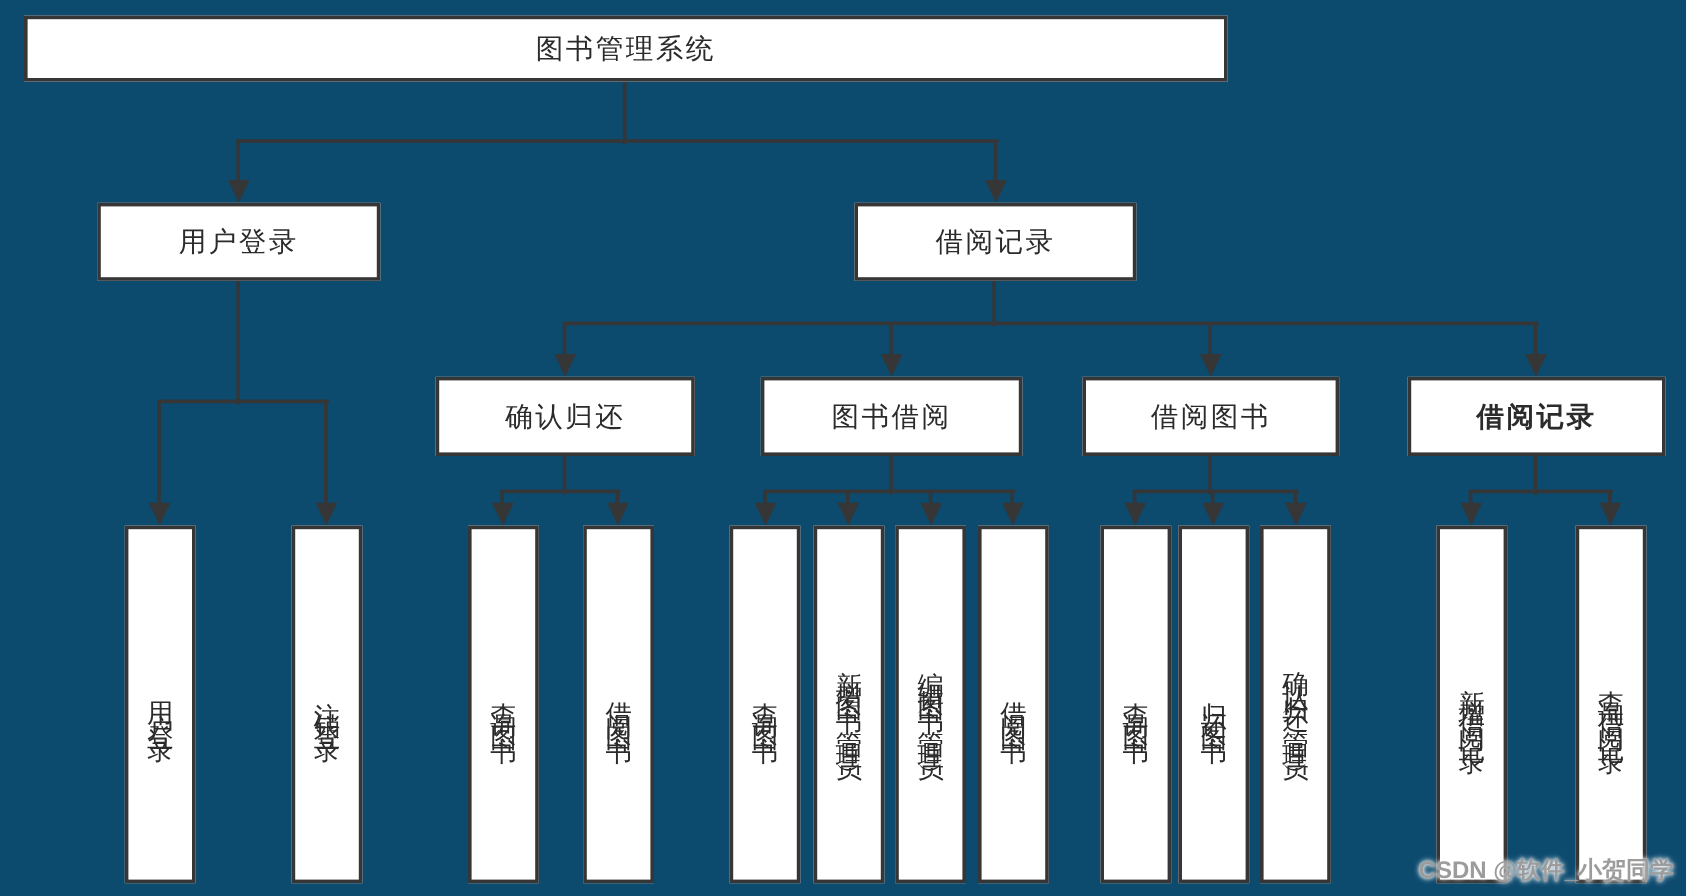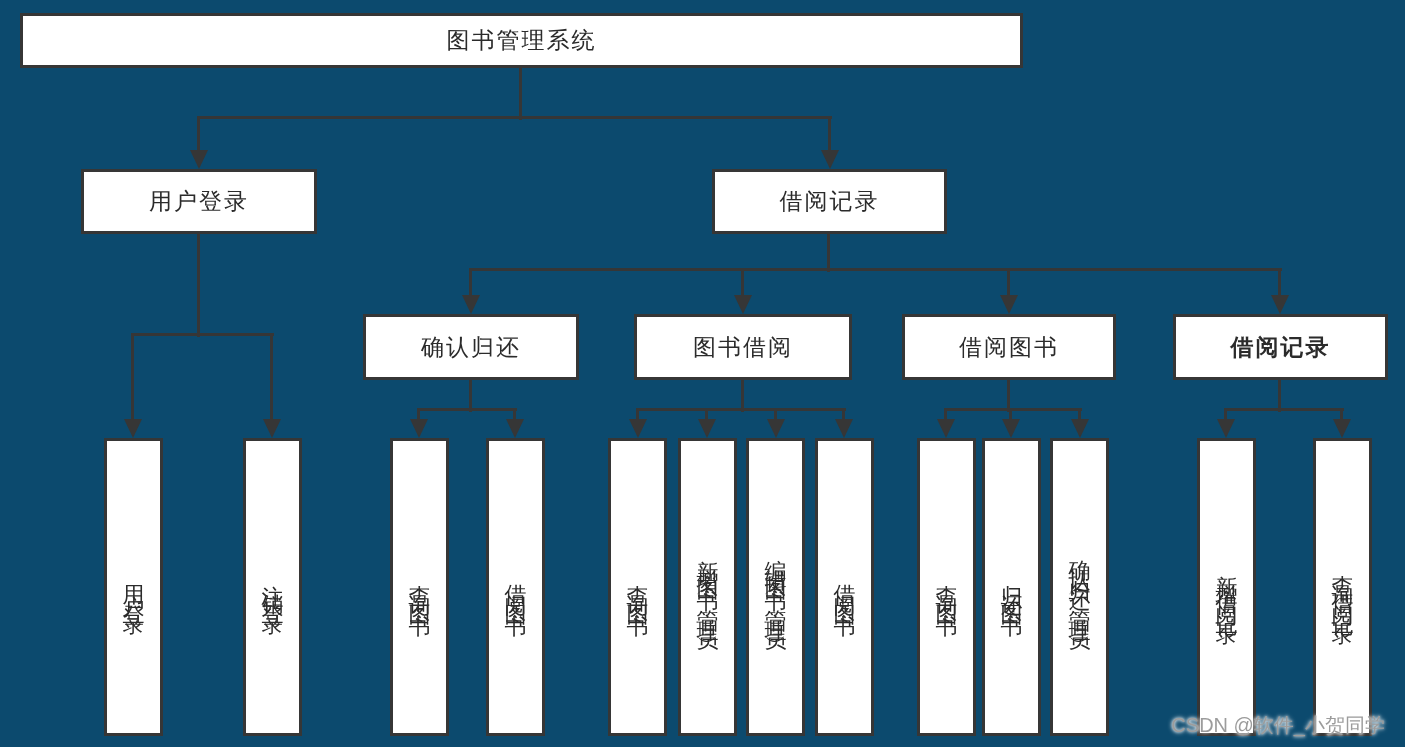--- a/index.html
+++ b/index.html
@@ -45,27 +45,28 @@
     position:absolute;
     width:0;height:0;
     border-left:9px solid transparent;
     border-right:9px solid transparent;
     border-top:19px solid #363636;
     z-index:1;
   }
   #watermark{
     position:absolute;
     top:712px;
-    right:20px;
+    right:10px;
     font-family:"Liberation Sans", sans-serif;
     font-size:20px;
     color:#9c9c9c;
     text-shadow:0 0 3px #ffffff, 0 0 5px #ffffff;
     z-index:5;
     white-space:nowrap;
+    font-weight:bold;
   }
 </style>
 </head>
 <body>
 
 <div id="canvas">
   <div id="edges-layer">
       <div class="line" style="left: 519px; top: 68px; width: 3px; height: 52px;"></div>
       <div class="line" style="left: 197px; top: 116px; width: 635px; height: 3px;"></div>
       <div class="line" style="left: 197px; top: 234px; width: 3px; height: 103px;"></div>

